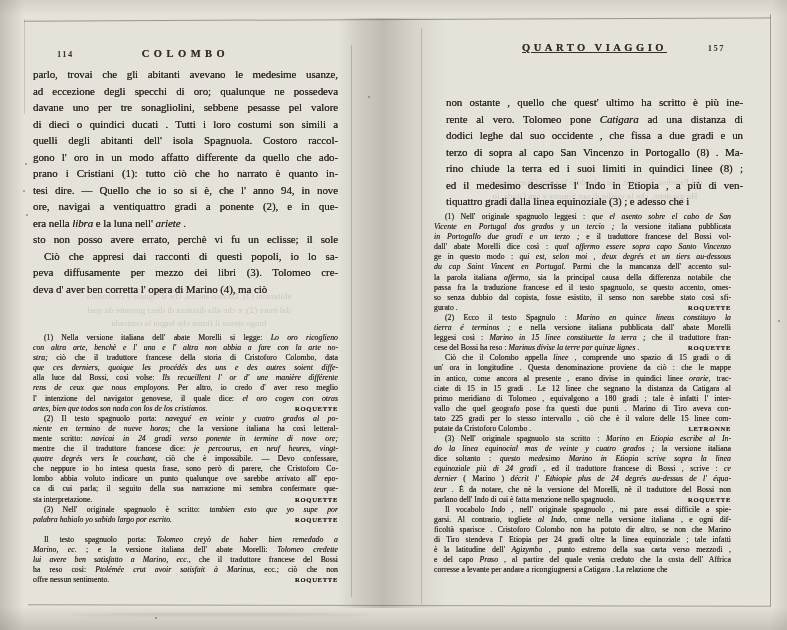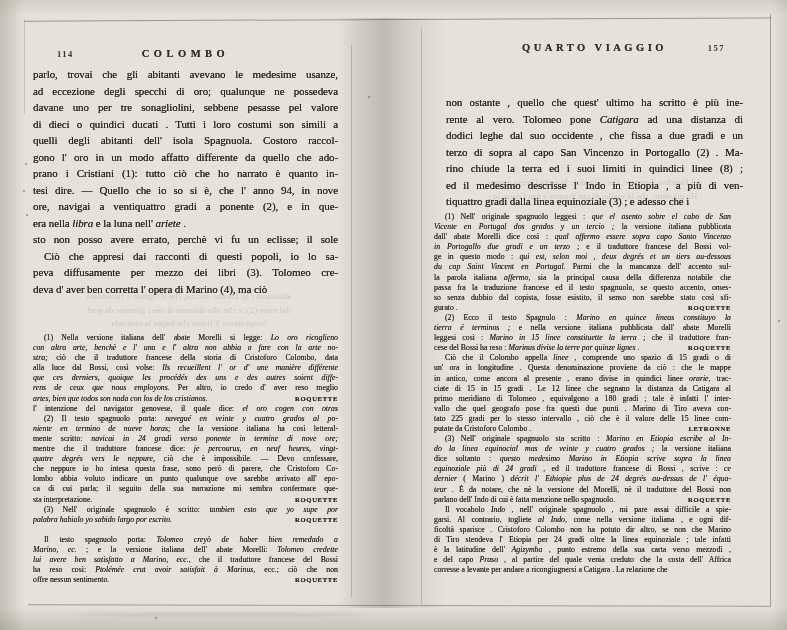--- a/index.html
+++ b/index.html
@@ -95,35 +95,35 @@
 <div class="block ghost" style="left:40px;top:290px;width:298px;">
     <div class="line">abitazioni (3); Dicono ancora, che il Ognare è circondato</div>
     <div class="line">dal mare (2); e che alla distanza di dieci giornate da quel</div>
     <div class="line pl">luogo stesso il fiume che bagna la contrada</div>
   </div>
 <div class="block fn" style="left:33px;top:333px;width:305px;">
   <div class="lines">
       <div class="line">(1) Nella versione italiana dell' abate Morelli si legge: <i>Lo oro ricoglieno</i></div>
       <div class="line"><i>con altra arte, benchè e l' una e l' altra non abbia a fare con la arte no-</i></div>
       <div class="line"><i>stra;</i> ciò che il traduttore francese della storia di Cristoforo Colombo, data</div>
+      <div class="line"><i>que ces derniers, quoique les procédés des uns e des autres soient diffe-</i></div>
       <div class="line">alla luce dal Bossi, così volse: <i>Ils recueillent l' or d' une manière différente</i></div>
-      <div class="line"><i>que ces derniers, quoique les procédés des uns e des autres soient diffe-</i></div>
       <div class="line"><i>rens de ceux que nous employons.</i> Per altro, io credo d' aver reso meglio</div>
+      <div class="line">l' intenzione del navigator genovese, il quale dice: <i>el oro cogen con otras</i></div>
       <div class="line pl split">
         <span><i>artes, bien que todos son nada con los de los cristianos.</i></span>
         <span class="attr">ROQUETTE</span>
       </div>
-      <div class="line">l' intenzione del navigator genovese, il quale dice: <i>el oro cogen con otras</i></div>
     </div>
   <div class="lines">
       <div class="line">(2) Il testo spagnuolo porta: <i>navegué en veinte y cuatro grados al po-</i></div>
       <div class="line"><i>niente en termino de nueve horas;</i> che la versione italiana ha così letteral-</div>
       <div class="line">mente scritto: <i>navicai in 24 gradi verso ponente in termine di nove ore;</i></div>
       <div class="line">mentre che il traduttore francese dice: <i>je percourus, en neuf heures, vingt-</i></div>
-      <div class="line"><i>quatre degrés vers le neppure,</i> ciò che è impossibile. — Devo confessare,</div>
+      <div class="line"><i>quatre degrés vers le couchant,</i> ciò che è impossibile. — Devo confessare,</div>
       <div class="line">che neppure io ho intesa questa frase, sono però di parere, che Cristoforo Co-</div>
       <div class="line">lombo abbia voluto indicare un punto qualunque ove sarebbe arrivato all' epo-</div>
       <div class="line">ca di cui parla; il seguito della sua narrazione mi sembra confermare que-</div>
       <div class="line pl split">
         <span>sta interpretazione.</span>
         <span class="attr">ROQUETTE</span>
       </div>
     </div>
   <div class="lines">
       <div class="line">(3) Nell' originale spagnuolo è scritto: <i>tambien esto que yo supe por</i></div>
@@ -144,44 +144,44 @@
       <div class="line"><i>lui avere ben satisfatto a Marino, ecc.</i>, che il traduttore francese del Bossi</div>
       <div class="line">ha reso così: <i>Ptolémée crut avoir satisfait à Marinus,</i> ecc.; ciò che non</div>
       <div class="line pl split">
         <span>offre nessun sentimento.</span>
         <span class="attr">ROQUETTE</span>
       </div>
     </div>
 </div>
 
 <div class="block header" style="left:446px;top:42px;width:297px;">
-  <span class="runtitle" style="letter-spacing:3.5px;">QUARTO VIAGGIO</span>
+  <span class="runtitle" style="letter-spacing:3.5px;text-decoration:underline;">QUARTO VIAGGIO</span>
   <span class="pagenum" style="right:18px;">157</span>
 </div>
 <div class="block main" style="left:446px;top:58px;width:297px;margin-top:36px;">
   <div class="lines noind">
       <div class="line">non ostante , quello che quest' ultimo ha scritto è più ine-</div>
       <div class="line">rente al vero. Tolomeo pone <i>Catigara</i> ad una distanza di</div>
       <div class="line">dodici leghe dal suo occidente , che fissa a due gradi e un</div>
-      <div class="line">terzo di sopra al capo San Vincenzo in Portogallo (2) . Ma-</div>
+      <div class="line">terzo di sopra al capo San Vincenzo in Portogallo (8) . Ma-</div>
       <div class="line">rino chiude la terra ed i suoi limiti in quindici linee (8) ;</div>
       <div class="line">ed il medesimo descrisse l' Indo in Etiopia , a più di ven-</div>
       <div class="line pl">tiquattro gradi dalla linea equinoziale (3) ; e adesso che i</div>
     </div>
 </div>
 <div class="block ghost" style="left:450px;top:176px;width:290px;">
     <div class="line">del Paradiso Terrestre, che calandolo la santa Chiesa appro-</div>
     <div class="line pl">Ho già detto, che la vigilia di san Simone e san Giuda, io</div>
   </div>
 <div class="block fn" style="left:434px;top:212px;width:297px;">
   <div class="lines">
       <div class="line">(1) Nell' originale spagnuolo leggesi : <i>que el asento sobre el cabo de San</i></div>
       <div class="line"><i>Vicente en Portugal dos grados y un tercio ;</i> la versione italiana pubblicata</div>
+      <div class="line"><i>in Portogallo due gradi e un terzo ;</i> e il traduttore francese del Bossi vol-</div>
       <div class="line">dall' abate Morelli dice così : <i>qual affermo essere sopra capo Santo Vincenzo</i></div>
-      <div class="line"><i>in Portogallo due gradi e un terzo ;</i> e il traduttore francese del Bossi vol-</div>
       <div class="line">ge in questo modo : <i>qui est, selon moi , deux degrés et un tiers au-dessous</i></div>
       <div class="line"><i>du cap Saint Vincent en Portugal.</i> Parmi che la mancanza dell' accento sul-</div>
       <div class="line">la parola italiana <i>affermo</i>, sia la principal causa della differenza notabile che</div>
       <div class="line">passa fra la traduzione francese ed il testo spagnuolo, se questo accento, omes-</div>
       <div class="line">so senza dubbio dal copista, fosse esistito, il senso non sarebbe stato così sfi-</div>
       <div class="line pl split">
         <span>gurato .</span>
         <span class="attr">ROQUETTE</span>
       </div>
     </div>

